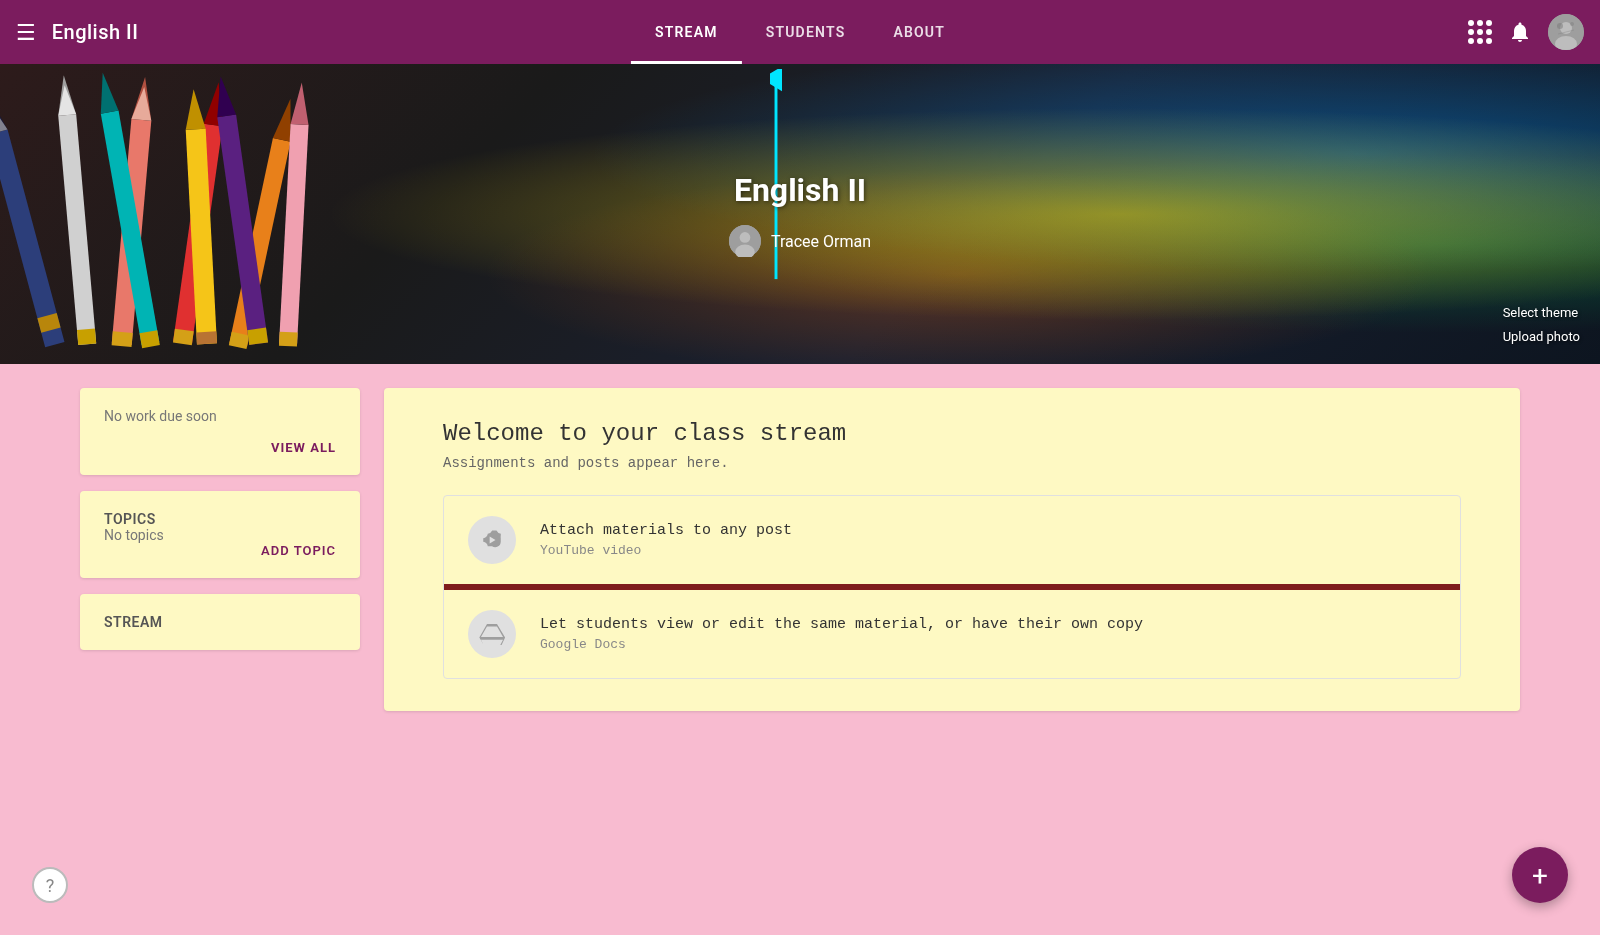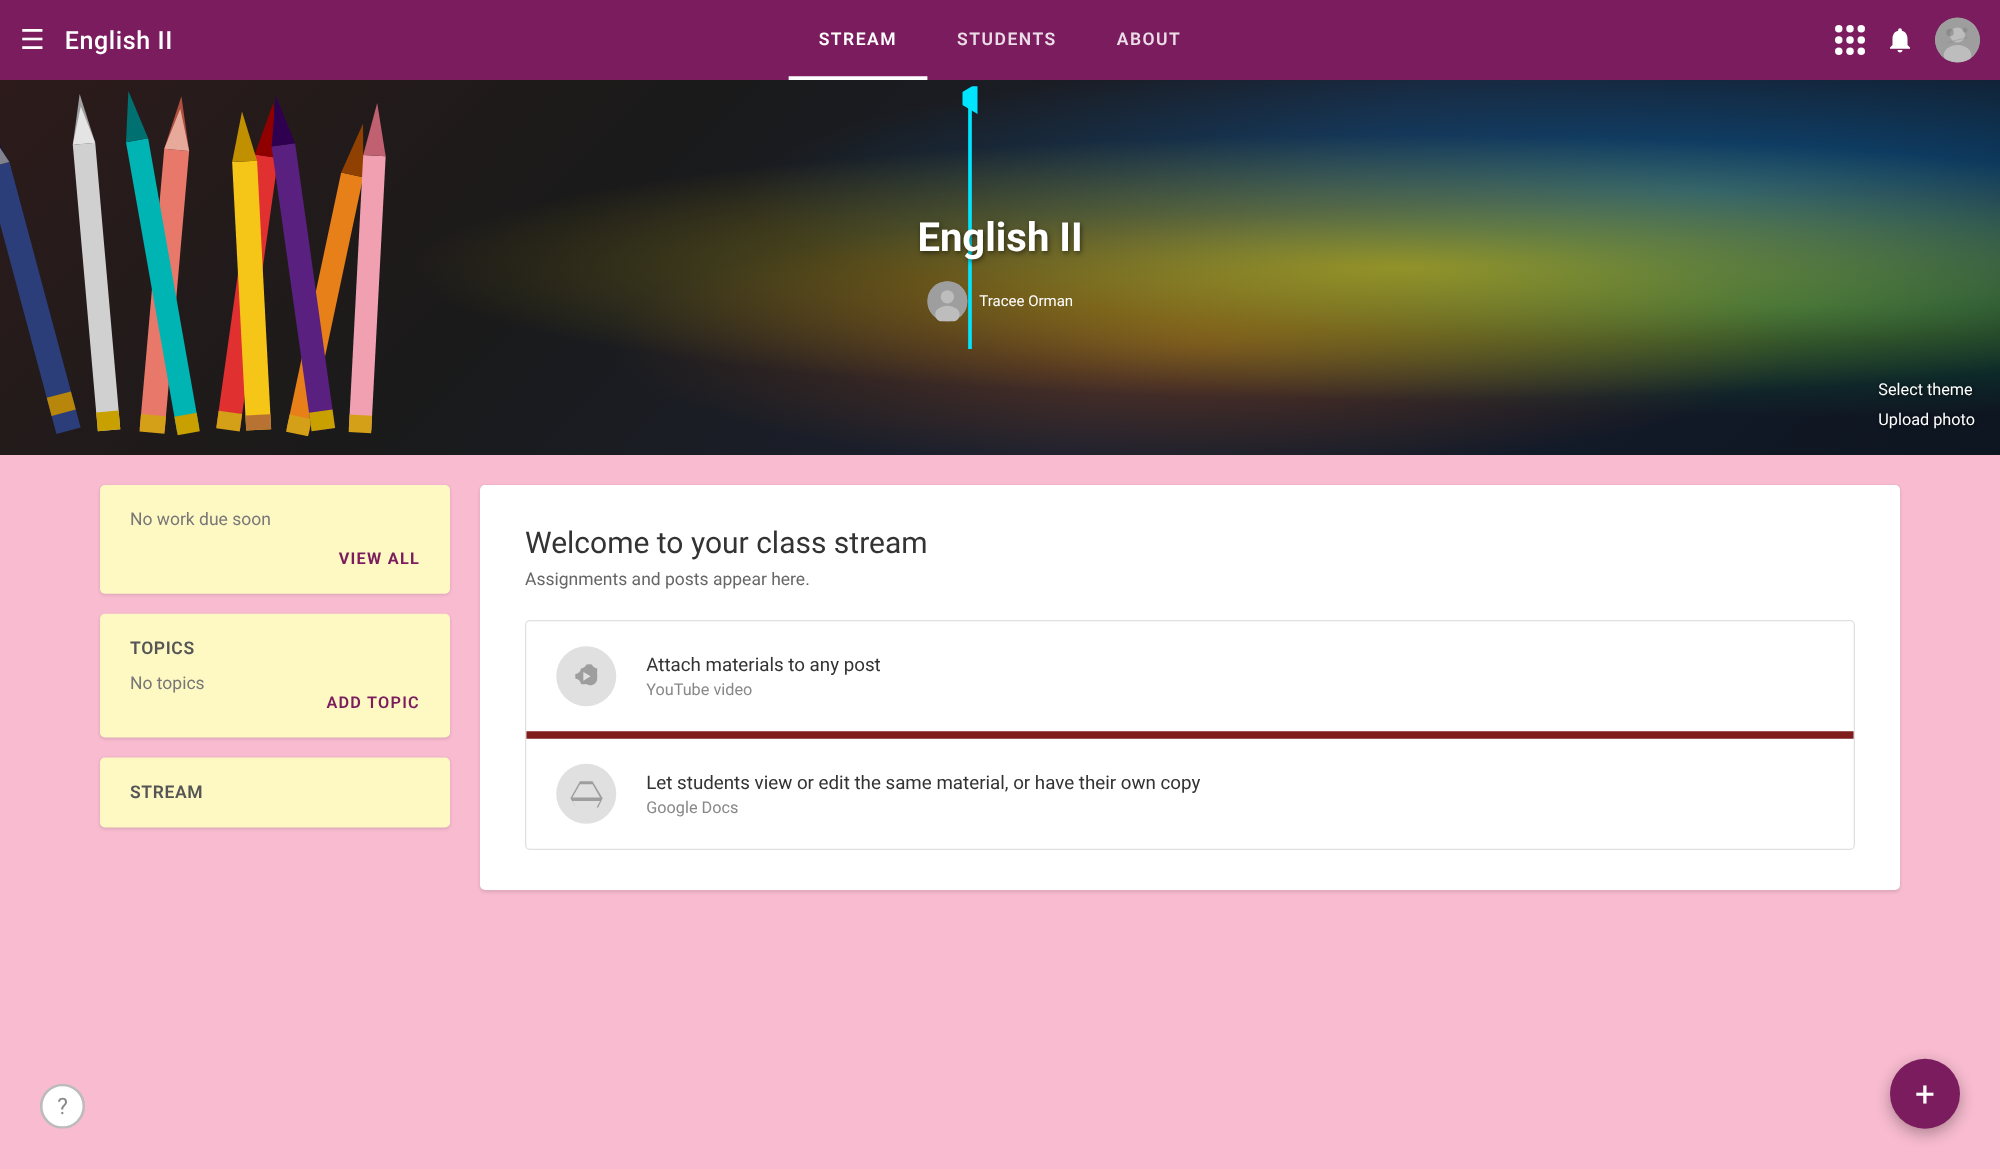--- a/index.html
+++ b/index.html
@@ -108,21 +108,21 @@
       font-size: 32px;
       font-weight: 700;
       margin-bottom: 16px;
       text-shadow: 1px 1px 4px rgba(0,0,0,0.5);
     }
     .hero-teacher {
       display: flex;
       align-items: center;
       justify-content: center;
       gap: 10px;
-      font-size: 12px;
+      font-size: 16px;
     }
     .hero-teacher-avatar {
       width: 32px;
       height: 32px;
       border-radius: 50%;
       background: #9e9e9e;
       display: flex; align-items: center; justify-content: center;
     }
     .hero-options {
       position: absolute;
@@ -181,21 +181,20 @@
       letter-spacing: 1px;
       text-align: right;
       cursor: pointer;
       display: block;
     }
     .topics-heading {
       font-size: 14px;
       font-weight: 600;
       color: #555;
       letter-spacing: 0.5px;
-      margin-bottom: 12px;
     }
     .no-topics-text {
       color: #777;
       font-size: 14px;
     }
     .add-topic-btn {
       color: #7b1c5e;
       font-size: 13px;
       font-weight: 600;
       letter-spacing: 1px;
@@ -208,24 +207,25 @@
       font-weight: 600;
       color: #555;
       letter-spacing: 0.5px;
     }
 
     
     .stream-main {
       flex: 1;
     }
     .stream-card {
-      background: #ffffff;
+      background: #fef9c3;
       border-radius: 4px;
-      padding: 32px 36px;
+      padding: 32px 59px;
       box-shadow: 0 1px 3px rgba(0,0,0,0.12);
+      font-family: Liberation Mono, monospace;
     }
     .welcome-title {
       font-size: 24px;
       font-weight: 400;
       color: #333;
       margin-bottom: 8px;
     }
     .welcome-subtitle {
       color: #666;
       font-size: 14px;

